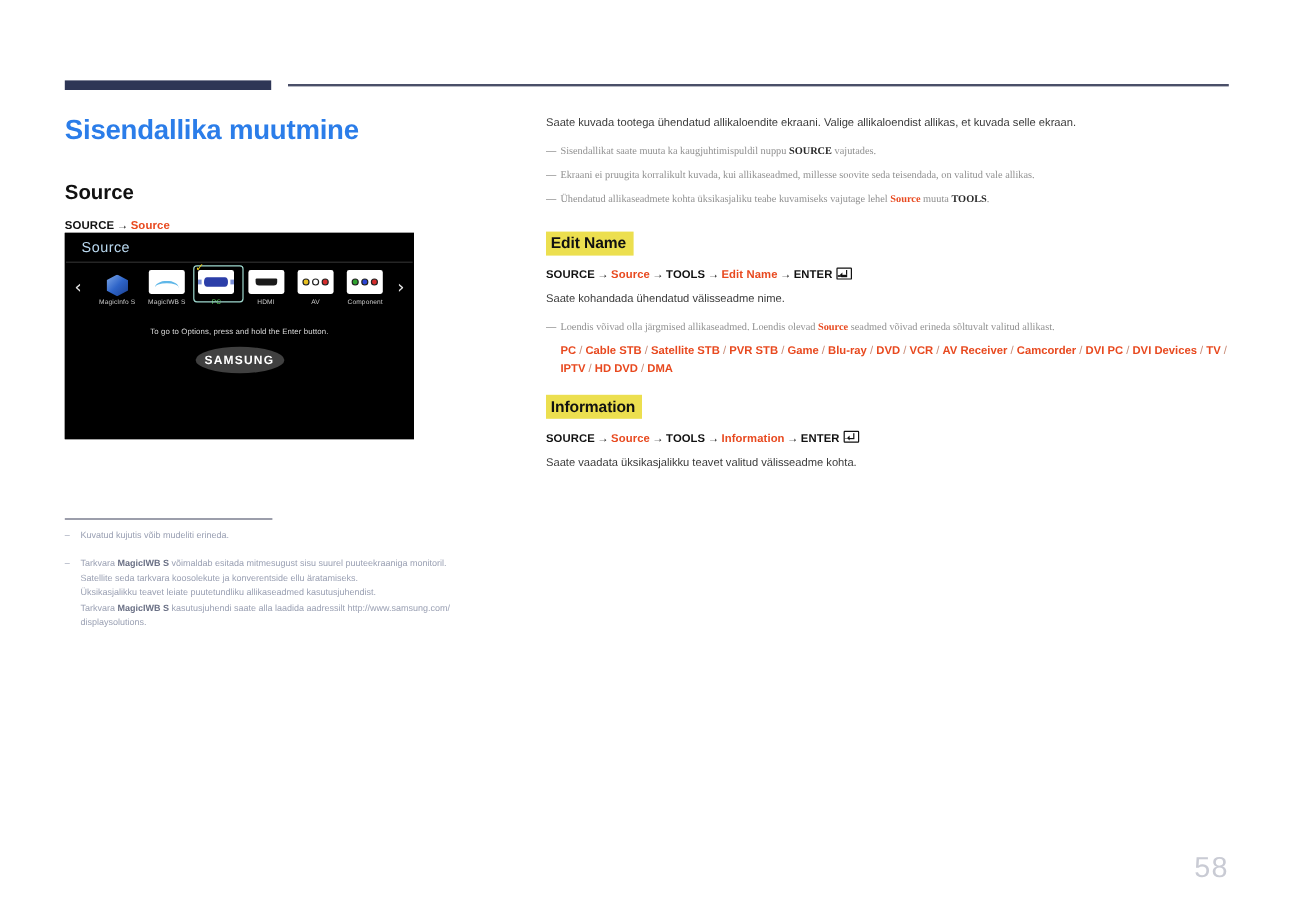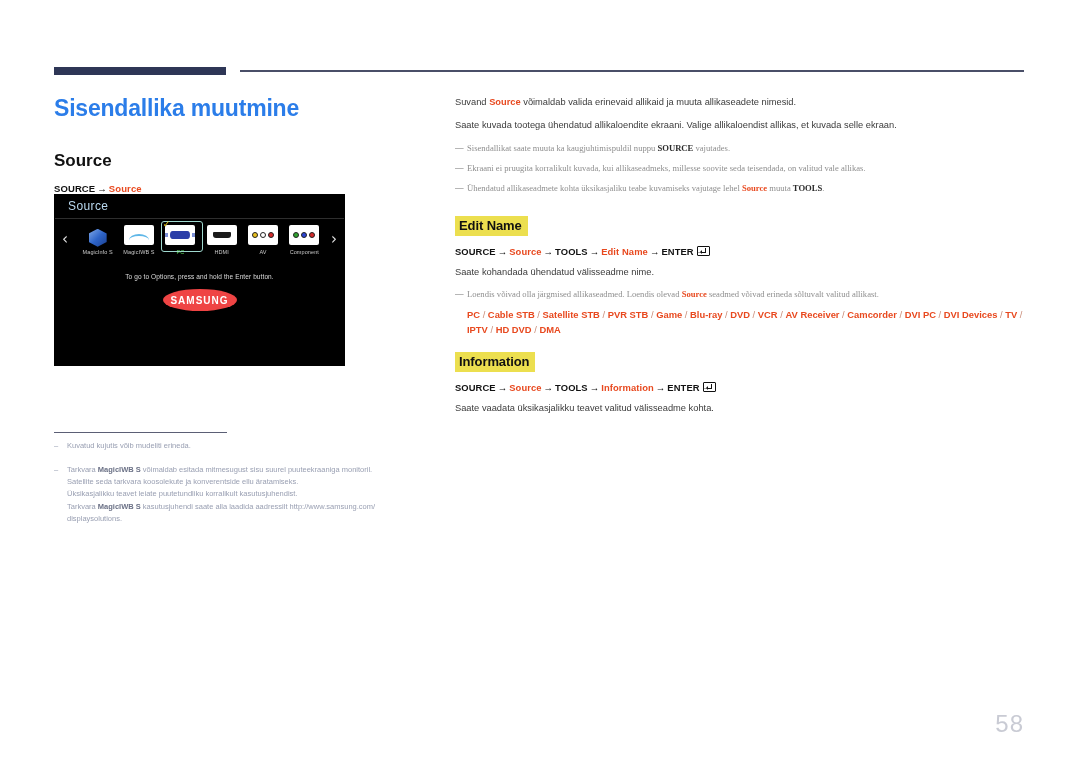--- a/index.html
+++ b/index.html
@@ -162,21 +162,21 @@
   .tv-hint {
     position: absolute; left: 0; top: 78px; width: 100%;
     text-align: center;
     color: #dcdcdc; font-size: 6.5px;
     letter-spacing: 0.1px;
   }
   .samsung {
     position: absolute; left: 50%; top: 94px;
     transform: translateX(-50%);
     width: 74px; height: 22px;
-    background: #ef4444;
+    background: #404040;
     border-radius: 50%;
     display: flex; align-items: center; justify-content: center;
     color: #fff; font-size: 10px; font-weight: bold;
     letter-spacing: 1px;
   }
 
   
   .fn-rule {
     position: absolute; left: 54px; top: 432px;
     width: 173px; height: 1px; background: #5b5f75;
@@ -380,48 +380,45 @@
       <div class="body">
         <span>Kuvatud kujutis võib mudeliti erineda.</span>
       </div>
     </div>
 
     <div class="fn">
       <div class="dash">–</div>
       <div class="body">
         <span>Tarkvara </span><b>MagicIWB S</b><span> võimaldab esitada mitmesugust sisu suurel puuteekraaniga monitoril.</span><br>
         <span>Satellite seda tarkvara koosolekute ja konverentside ellu äratamiseks.</span><br>
-        <span>Üksikasjalikku teavet leiate puutetundliku korralikult kasutusjuhendist.</span><br>
+        <span>Üksikasjalikku teavet leiate puutetundliku allikaseadmed kasutusjuhendist.</span><br>
         <span>Tarkvara </span><b>MagicIWB S</b><span> kasutusjuhendi saate alla laadida aadressilt http://www.samsung.com/</span><br>
         <span>displaysolutions.</span>
       </div>
     </div>
   </div>
 
   <div class="right-col">
 
-    <p class="p">
-      <span>Suvand </span><span class="hl">Source</span><span> võimaldab valida erinevaid allikaid ja muuta allikaseadete nimesid.</span>
-    </p>
 
     <p class="p">
       <span>Saate kuvada tootega ühendatud allikaloendite ekraani. Valige allikaloendist allikas, et kuvada selle ekraan.</span>
     </p>
 
     <div class="note">
       <div class="emdash">—</div>
       <div class="body">
         <span>Sisendallikat saate muuta ka kaugjuhtimispuldil nuppu </span><b>SOURCE</b><span> vajutades.</span>
       </div>
     </div>
 
     <div class="note">
       <div class="emdash">—</div>
       <div class="body">
-        <span>Ekraani ei pruugita korralikult kuvada, kui allikaseadmeks, millesse soovite seda teisendada, on valitud vale allikas.</span>
+        <span>Ekraani ei pruugita korralikult kuvada, kui allikaseadmed, millesse soovite seda teisendada, on valitud vale allikas.</span>
       </div>
     </div>
 
     <div class="note">
       <div class="emdash">—</div>
       <div class="body">
         <span>Ühendatud allikaseadmete kohta üksikasjaliku teabe kuvamiseks vajutage lehel </span><span class="hl">Source</span><span> muuta </span><b>TOOLS</b><span>.</span>
       </div>
     </div>
 

